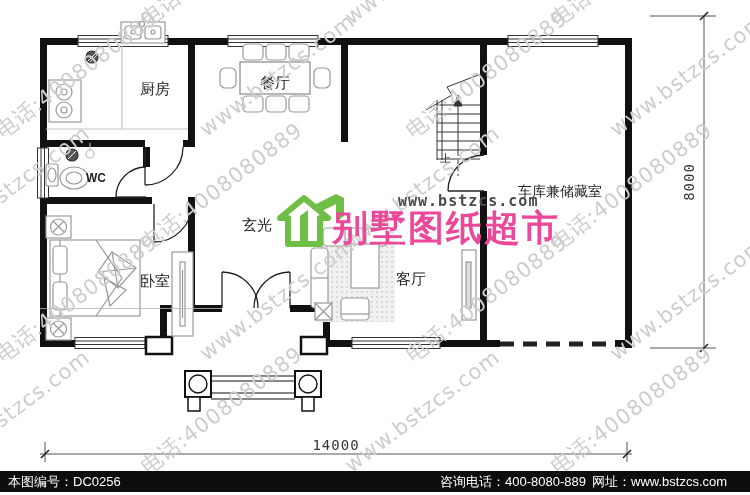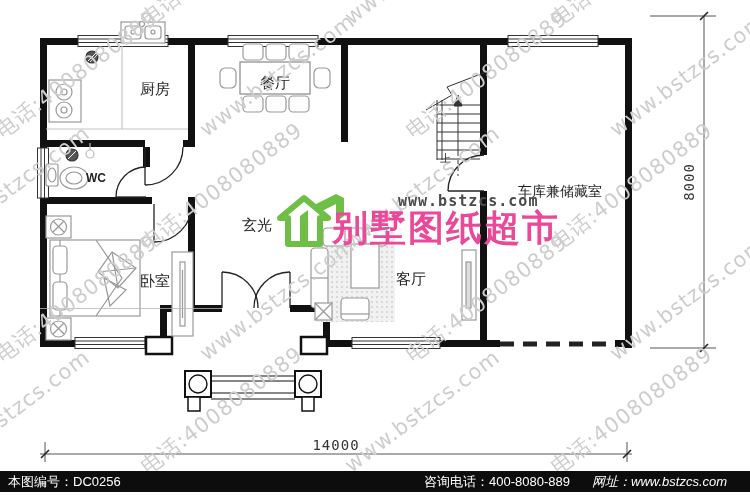--- a/index.html
+++ b/index.html
@@ -11,21 +11,21 @@
   .plan{position:absolute;left:0;top:0;z-index:1;}
   .logo{position:absolute;left:274px;top:192px;z-index:4;display:flex;align-items:flex-start;}
   .logo-text-wrap{margin-left:-14px;}
   .logo-site{font-size:15px;font-weight:bold;color:#4a4a4a;letter-spacing:1px;
              margin-left:66px;font-family:"DejaVu Sans Mono", monospace;}
   .logo-name{font-size:36px;font-weight:bold;letter-spacing:2px;line-height:1.0;
              font-family:"Liberation Sans", sans-serif;}
   .footer{position:absolute;left:0;top:471px;width:750px;height:21px;background:#0d0d0d;z-index:5;}
   .footer span{position:absolute;top:0;height:21px;line-height:21px;color:#ffffff;
                font-size:13px;white-space:nowrap;}
-  .f1{left:8px;} .f2{left:137px;} .f3{left:424px;text-align:center;} .f4{left:592px;font-style:italic;}
+  .f1{left:8px;} .f2{left:137px;} .f3{left:440px;text-align:center;} .f4{left:592px;}
   svg text{font-family:"Liberation Sans", sans-serif;}
   .dimtxt{font-family:"DejaVu Sans Mono", monospace;letter-spacing:1px;}
 </style>
 </head>
 <body>
 
 <div class="canvas">
 
   <svg class="plan" width="750" height="495" viewBox="0 0 750 495">
     <defs>

